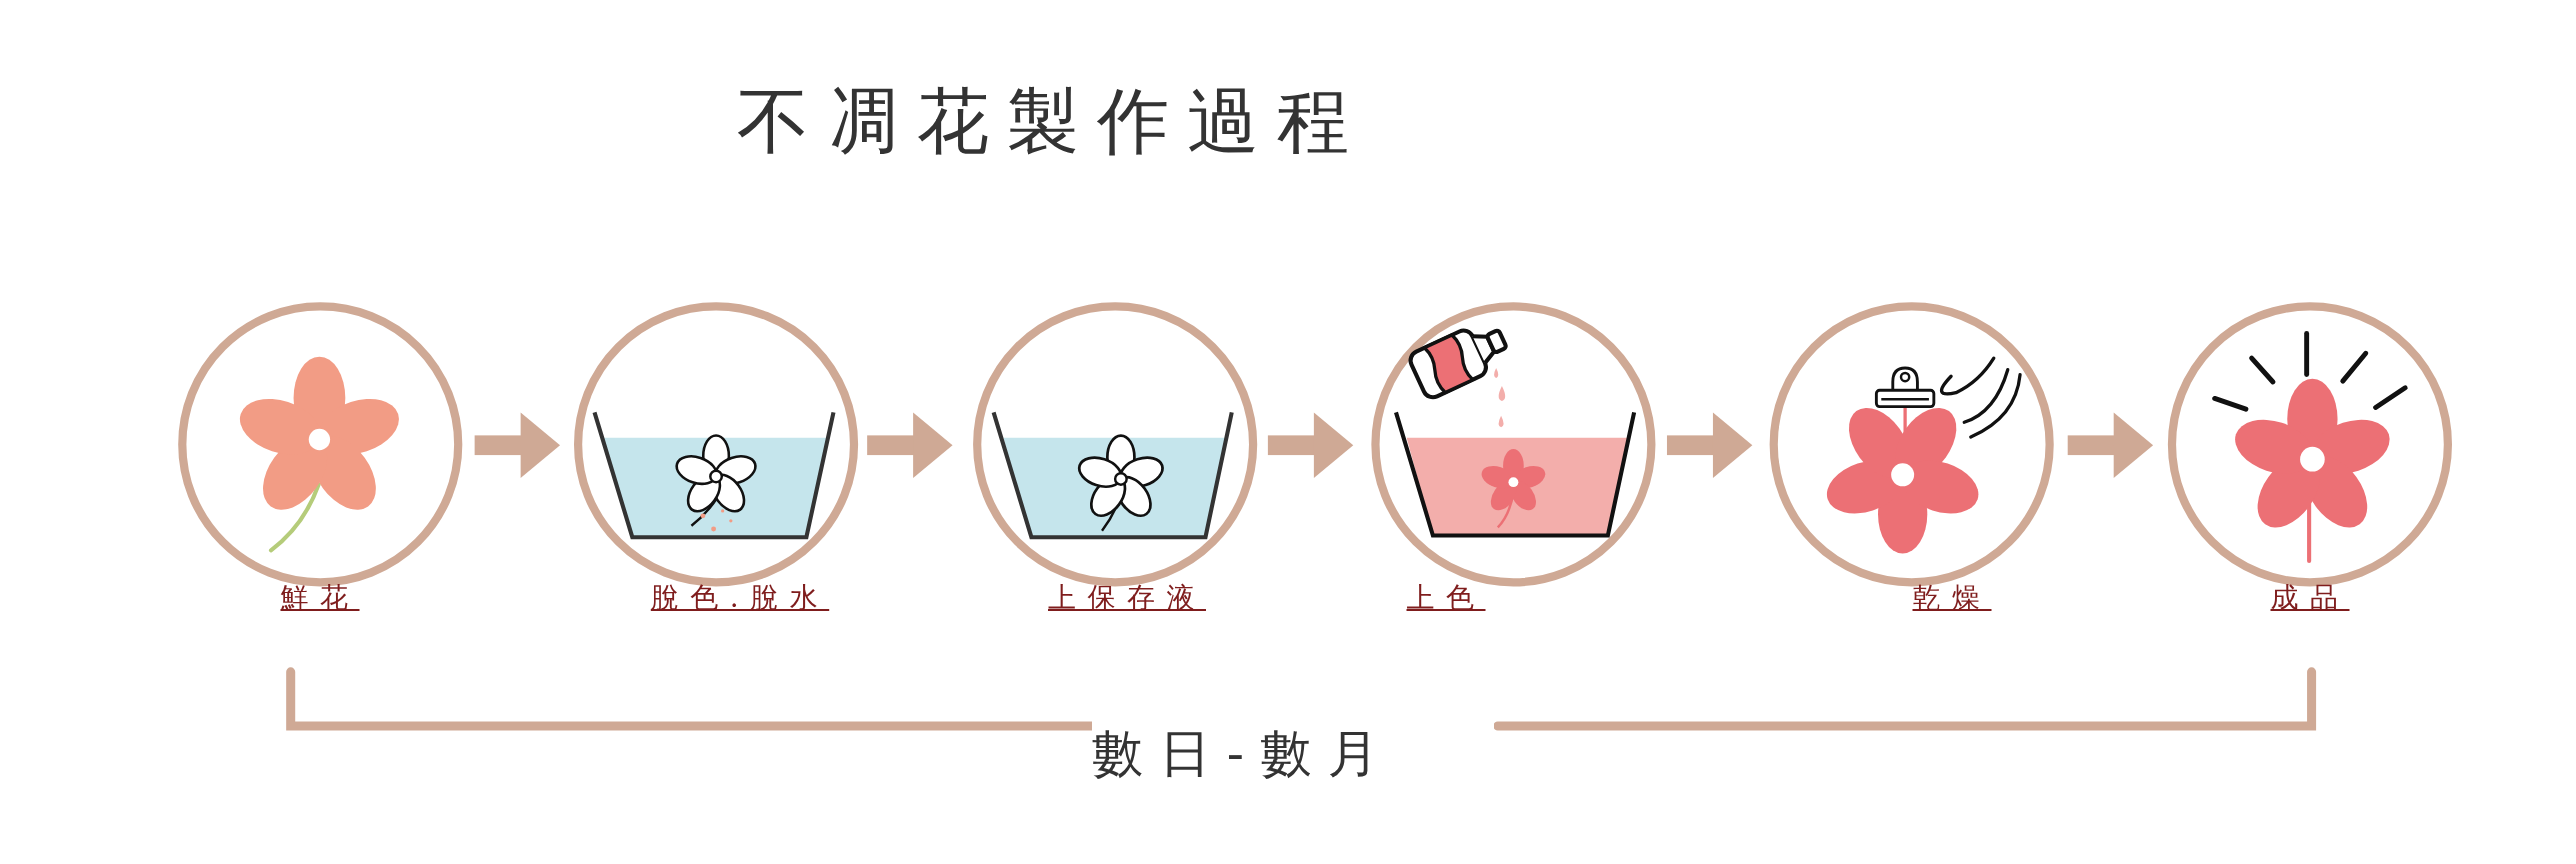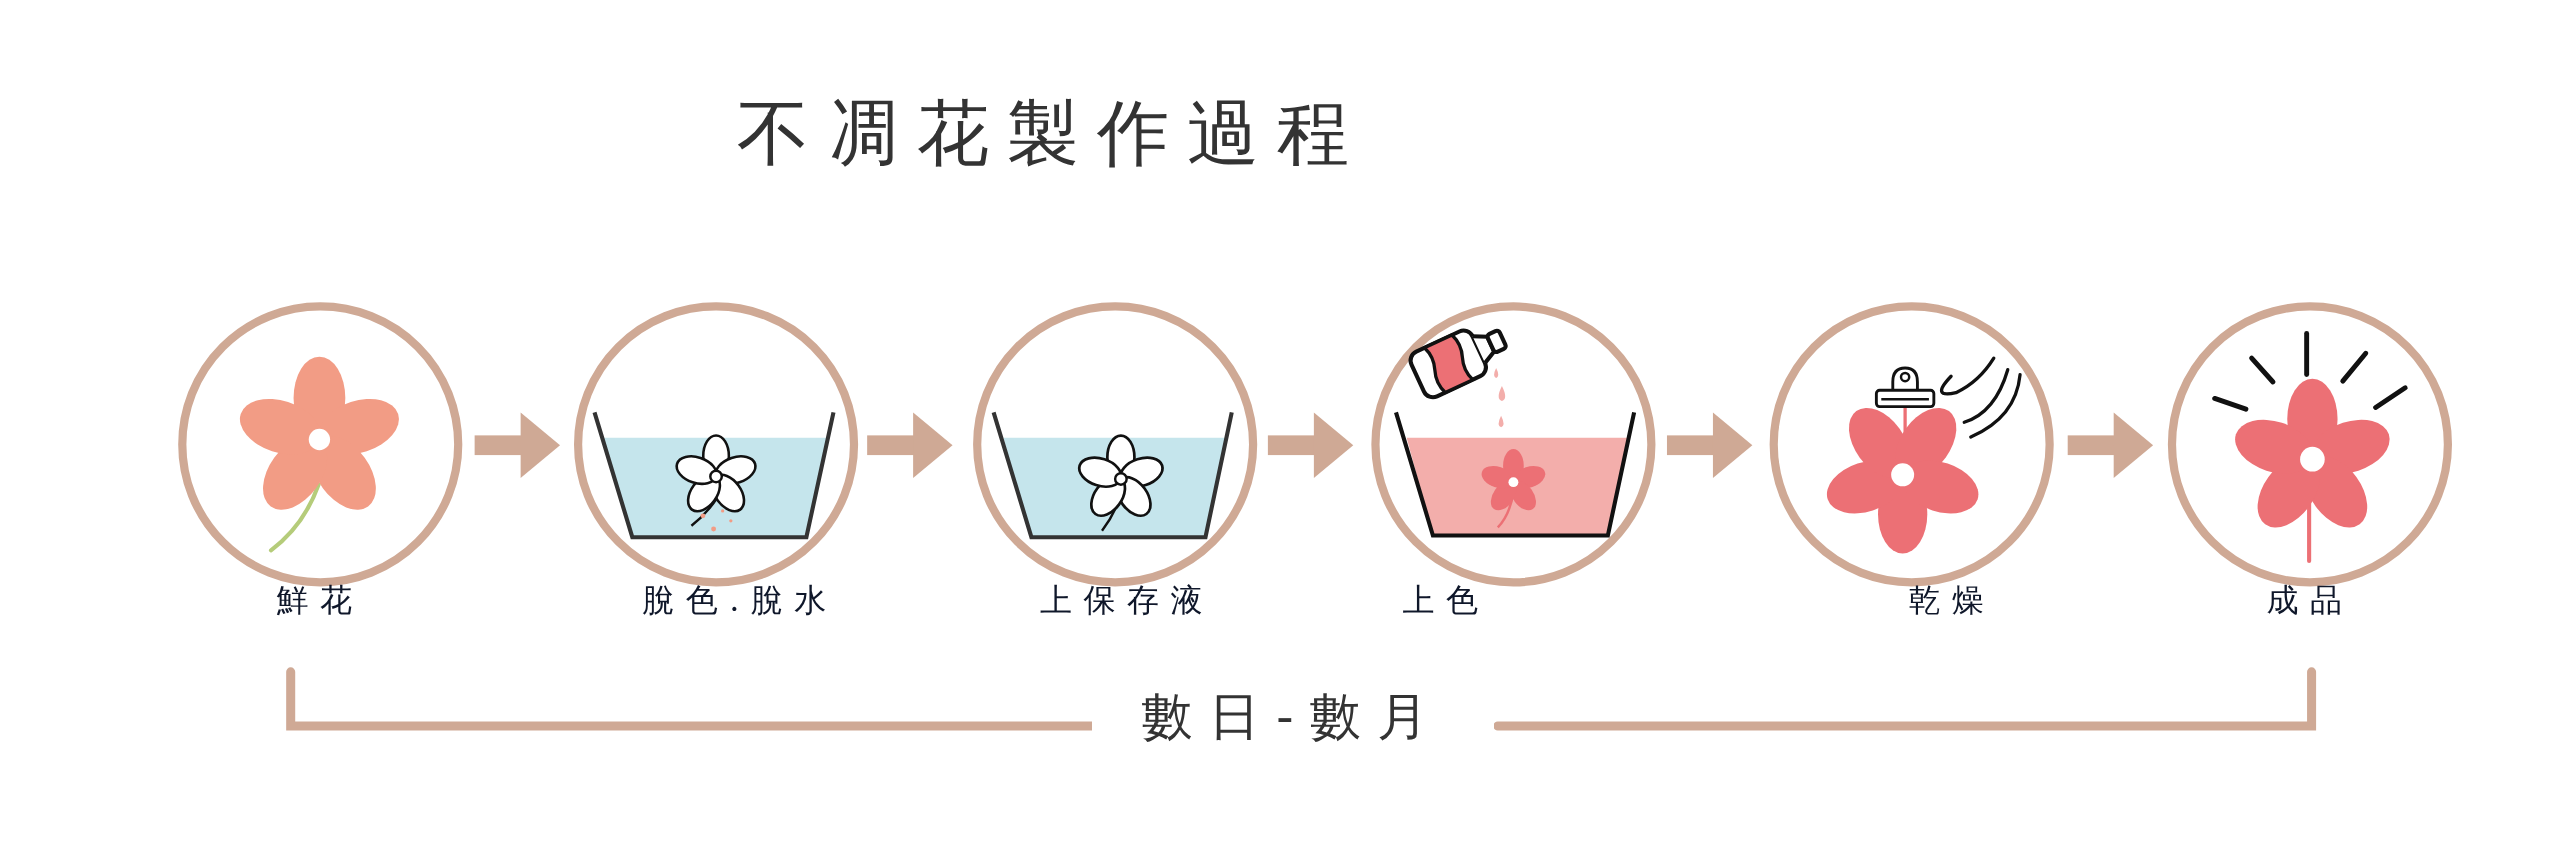--- a/index.html
+++ b/index.html
@@ -1,23 +1,23 @@
 <!DOCTYPE html>
 <html style="font-size:13px"><head>
 <meta charset="utf-8">
 <style>
   html, body { margin:0; padding:0; background:#ffffff; }
   body { width:2576px; height:865px; position:relative; overflow:hidden;
          font-family:"DejaVu Serif","Liberation Serif",serif; color:#333333; }
-  .title { position:absolute; left:0; width:2104px; top:86px; text-align:center;
+  .title { position:absolute; left:0; width:2104px; top:74px; text-align:center;
            font-size:72px; letter-spacing:18px; color:#333333; font-weight:normal;font-family:Liberation Mono, monospace; }
   svg.stage { position:absolute; left:0; top:0; }
   .label { position:absolute; top:579px; width:328px; text-align:center;
-           font-size:32px; letter-spacing:11.5px; color:#0f172a; }
-  .duration { position:absolute; top:683px; left:1092px; width:402px; text-align:center;
+           font-size:28px; letter-spacing:11.5px; color:#7f1d1d;text-decoration:underline; }
+  .duration { position:absolute; top:720px; left:1092px; width:402px; 
               font-size:51px; letter-spacing:16.4px; color:#333333; background:#fff; }
 </style>
 </head>
 <body>
 
 <div class="title">不凋花製作過程</div>
 
 <svg class="stage" width="2576" height="865" viewBox="0 0 3137 1053">
   <defs>
 

